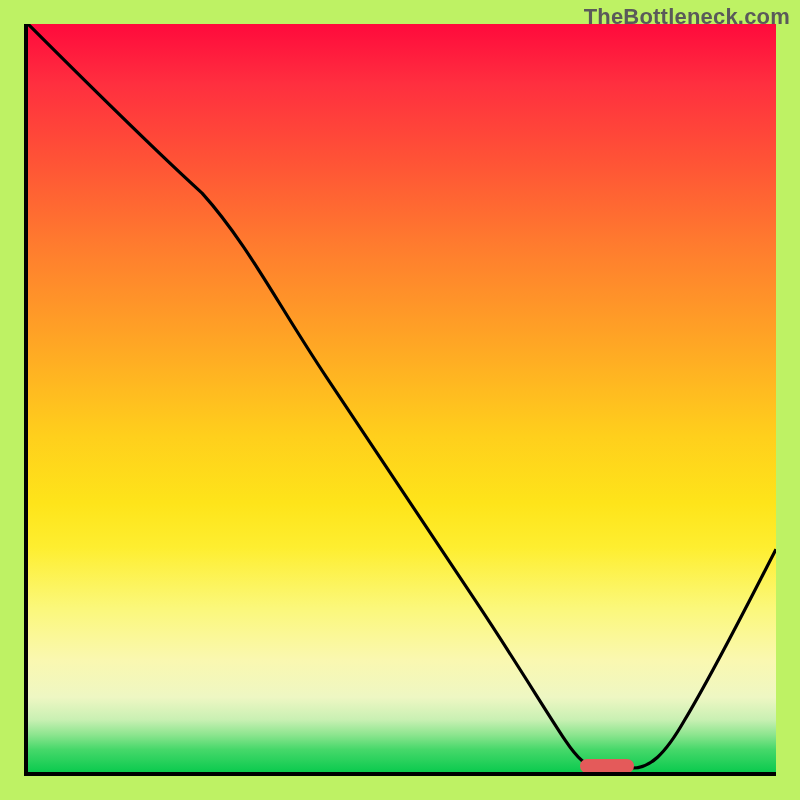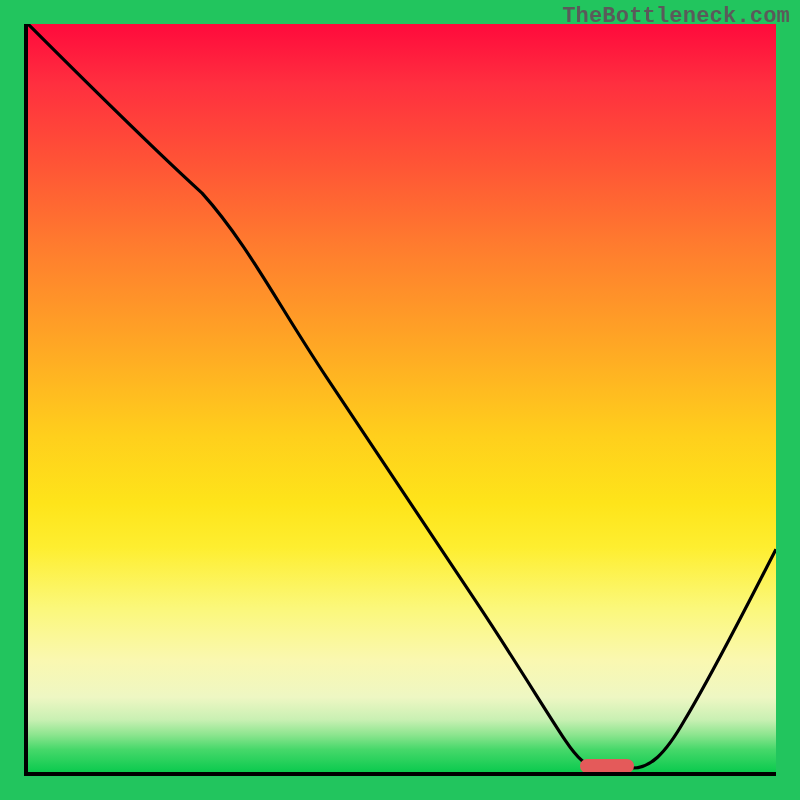--- a/index.html
+++ b/index.html
@@ -7,22 +7,21 @@
     padding: 0;
     width: 800px;
     height: 800px;
     overflow: hidden;
     font-family: Arial, Helvetica, sans-serif;
   }
   .chart-container {
     position: relative;
     width: 800px;
     height: 800px;
-    background: #22c55e;
-    font-family: Liberation Mono, monospace;
+    background: #bef264;
   }
   .watermark {
     position: absolute;
     top: 4px;
     right: 10px;
     font-size: 22px;
     font-weight: bold;
     color: #5a5a5a;
     letter-spacing: 0.2px;
     z-index: 10;

